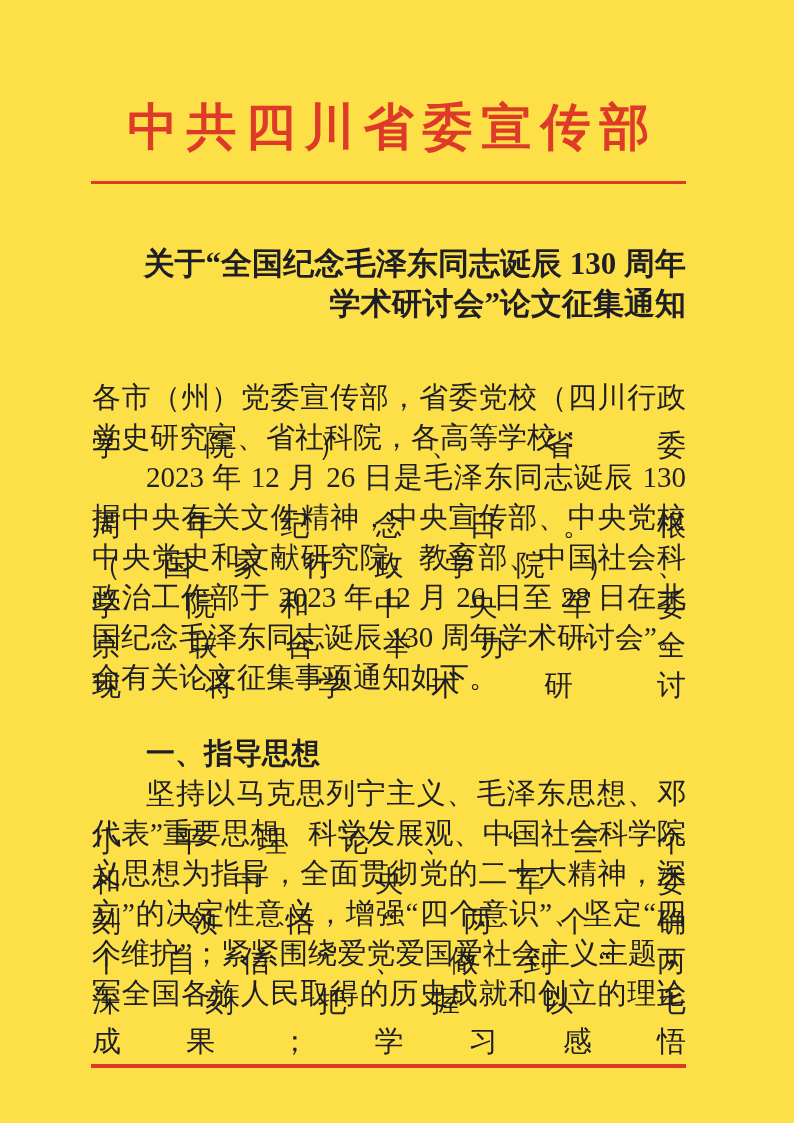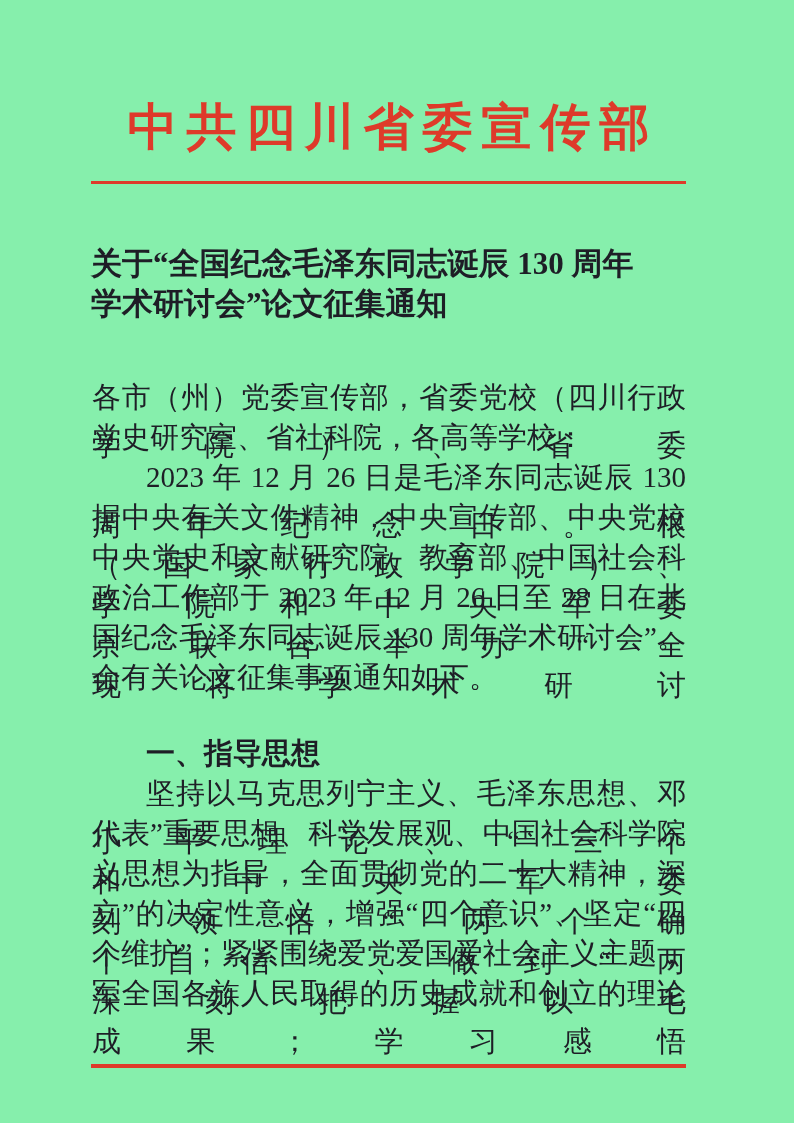--- a/index.html
+++ b/index.html
@@ -35,21 +35,21 @@
     left: 91px;
     width: 595px;
   }
   .red-rule.top { top: 181px; height: 3px; }
   .red-rule.bottom { top: 1064px; height: 4px; }
   .doc-title {
     position: absolute;
     top: 244px;
     left: 91px;
     width: 595px;
-    text-align: left;
+    text-align: right;
     font-weight: bold;
     font-size: 31px;
     line-height: 40px;
     white-space: nowrap;
   }
   .body-text {
     position: absolute;
     top: 373px;
     left: 92px;
     width: 594px;
@@ -69,21 +69,21 @@
   .body-text .line.indent { text-indent: 54px; }
   .body-text .line.heading {
     font-family: "Liberation Sans", "DejaVu Sans", sans-serif;
     font-weight: bold;
     margin-top: 36px;
   }
 </style>
 </head>
 <body>
 
-<div class="page" style="background: #86efac; color: rgb(30, 30, 38);">
+<div class="page" style="background: #fde047; color: rgb(30, 30, 38);">
   <div class="org-name" style="color: rgb(222, 58, 42);">中共四川省委宣传部</div>
 
   <div class="red-rule top" style="background: rgb(222, 58, 42);"></div>
 
   <div class="doc-title">
     <div>关于“全国纪念毛泽东同志诞辰 130 周年</div>
     <div>学术研讨会”论文征集通知</div>
   </div>
 
   <div class="body-text">

